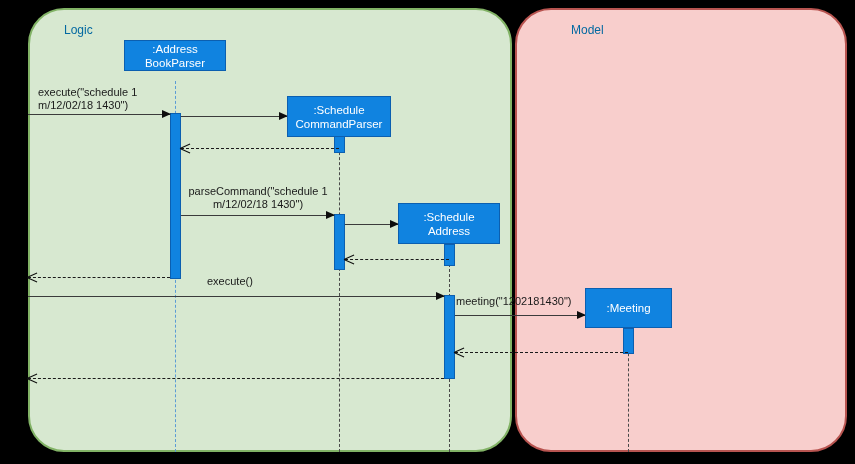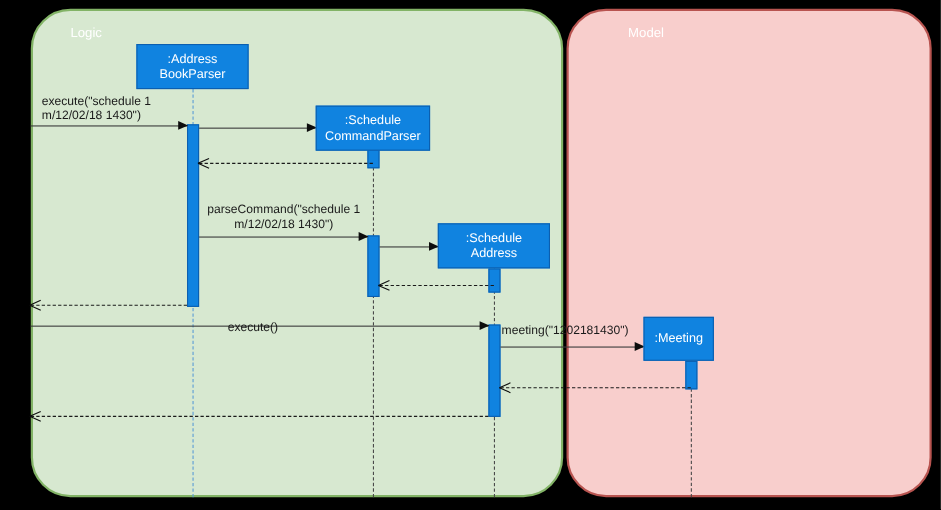--- a/index.html
+++ b/index.html
@@ -20,21 +20,21 @@
   .panel {
     position: absolute;
     box-sizing: border-box;
     border-radius: 36px;
     border-width: 2px;
     border-style: solid;
   }
   .panel-label {
     position: absolute;
     font-size: 12px;
-    color: #ffffff;
+    color: #0369a1;
     white-space: nowrap;
   }
 
   
   .lifeline {
     position: absolute;
     width: 0;
     border-left: 1px dashed #4a4a4a;
   }
   .lifeline.blue-dash {
@@ -178,54 +178,54 @@
         <div class="head"></div>
       </div>
       <div class="msg dashed left" style="left: 28px; top: 277px; width: 142px;">
         <div class="line"></div>
         <div class="head"></div>
       </div>
       <div class="msg right" style="left: 28px; top: 296px; width: 416px;">
         <div class="line"></div>
         <div class="head"></div>
       </div>
-      <div class="msg-label left" style="left: 207px; top: 292px;">execute()</div>
+      <div class="msg-label left" style="left: 207px; top: 275px;">execute()</div>
       <div class="msg right" style="left: 455px; top: 315px; width: 130px;">
         <div class="line"></div>
         <div class="head"></div>
       </div>
       <div class="msg-label left" style="left: 456px; top: 295px;">meeting("1202181430")</div>
       <div class="msg dashed left" style="left: 455px; top: 352px; width: 173px;">
         <div class="line"></div>
         <div class="head"></div>
       </div>
       <div class="msg dashed left" style="left: 28px; top: 378px; width: 416px;">
         <div class="line"></div>
         <div class="head"></div>
       </div>
     </div>
   <div id="layer-participants">
-      <div class="participant" style="left: 124px; top: 40px; width: 102px; height: 41px;">
+      <div class="participant" style="left: 124px; top: 40px; width: 102px; height: 31px;">
         <div>
           <span>:Address</span>
           <span>BookParser</span>
         </div>
       </div>
       <div class="participant" style="left: 287px; top: 96px; width: 104px; height: 41px;">
         <div>
           <span>:Schedule</span>
           <span>CommandParser</span>
         </div>
       </div>
       <div class="participant" style="left: 398px; top: 203px; width: 102px; height: 41px;">
         <div>
           <span>:Schedule</span>
           <span>Address</span>
         </div>
       </div>
-      <div class="participant" style="left: 585px; top: 288px; width: 64px; height: 40px; text-align: right;">
+      <div class="participant" style="left: 585px; top: 288px; width: 87px; height: 40px; text-align: right;">
         <div>
           <span>:Meeting</span>
         </div>
       </div>
     </div>
 
 </div>
 
 </body></html>

